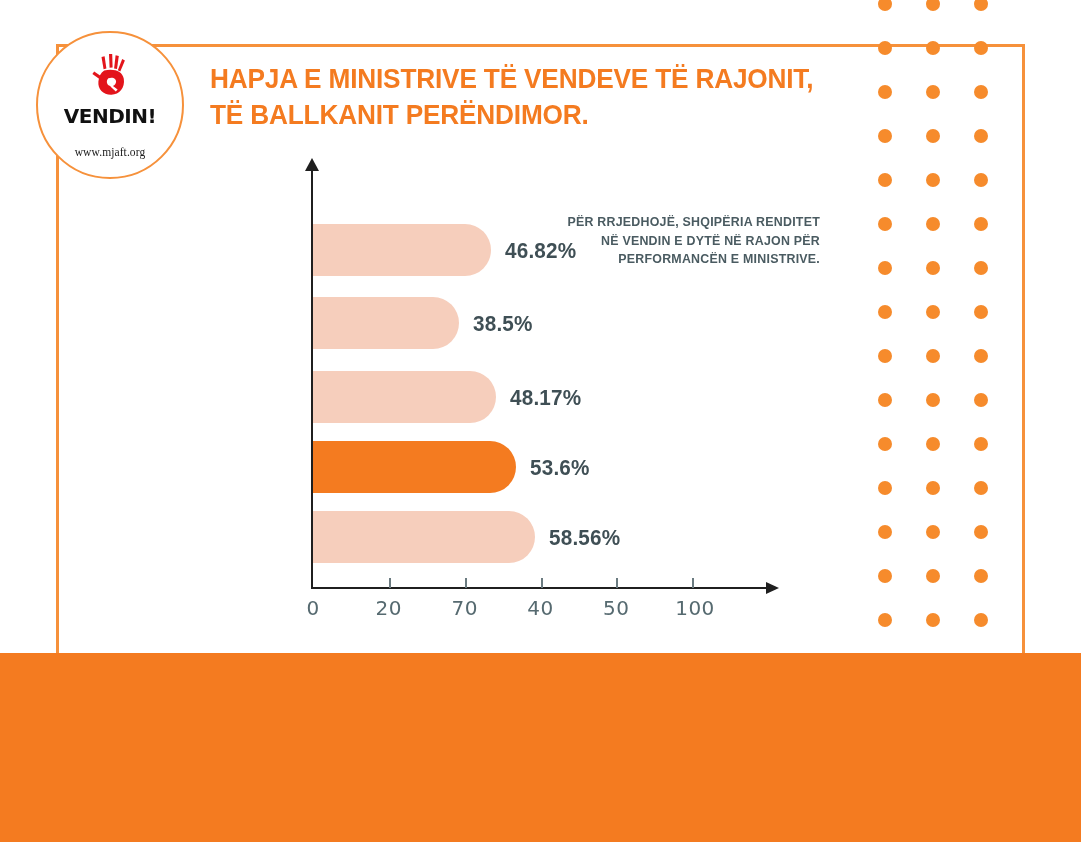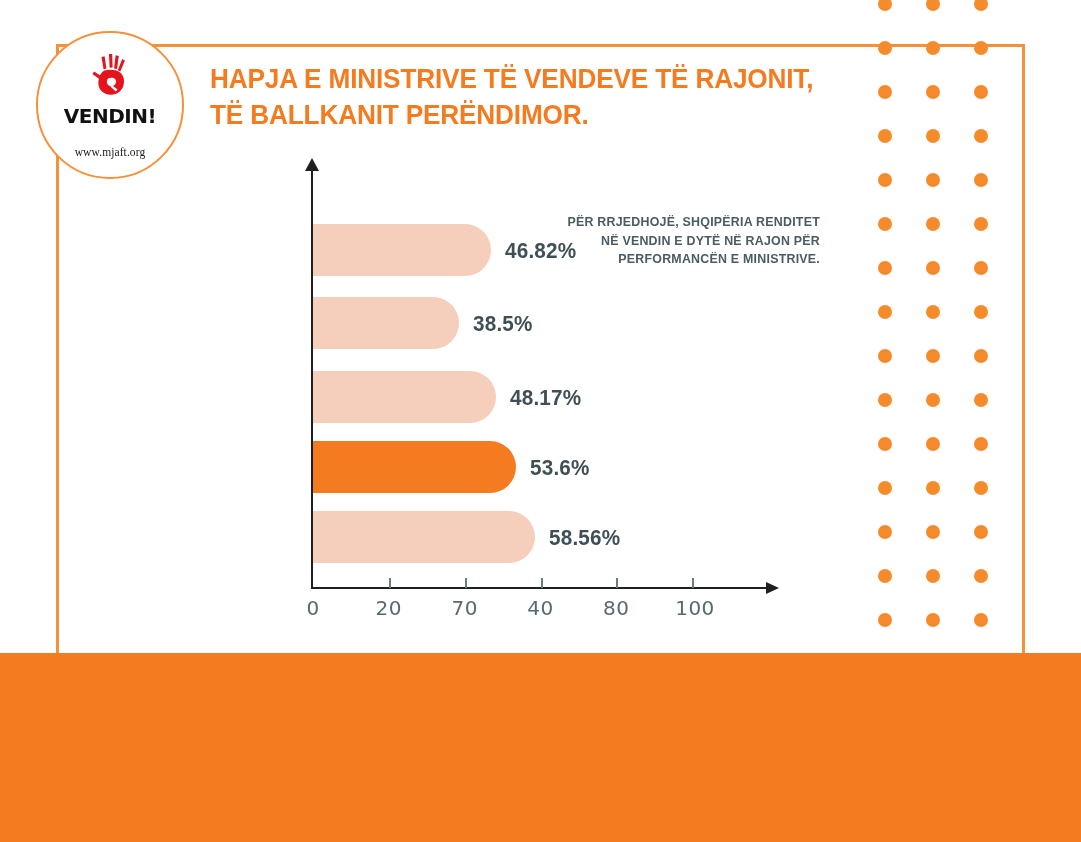--- a/index.html
+++ b/index.html
@@ -178,21 +178,21 @@
   <div class="axis-h-arrow"></div>
   <div id="ticks">
       <div class="tick-label" style="left:313px">0</div>
       <div class="tick" style="left:388.8333333333333px"></div>
       <div class="tick-label" style="left:388.8333333333333px">20</div>
       <div class="tick" style="left:464.66666666666663px"></div>
       <div class="tick-label" style="left:464.66666666666663px">70</div>
       <div class="tick" style="left:540.5px"></div>
       <div class="tick-label" style="left:540.5px">40</div>
       <div class="tick" style="left:616.3333333333333px"></div>
-      <div class="tick-label" style="left:616.3333333333333px">80</div>
+      <div class="tick-label" style="left:616.3333333333333px">50</div>
       <div class="tick" style="left:692.1666666666666px"></div>
       <div class="tick-label" style="left:695px">100</div>
     </div>
   <div id="bars">
       <div class="bar-row" style="top:224px">
         <div class="bar" style="width:177.52583333333334px;background:#F6CEBC"></div>
         <div class="bar-val" style="left:504.52583333333337px;top:14px">46.82%</div>
       </div>
       <div class="bar-row" style="top:297px">
         <div class="bar" style="width:145.97916666666666px;background:#F6CEBC"></div>

